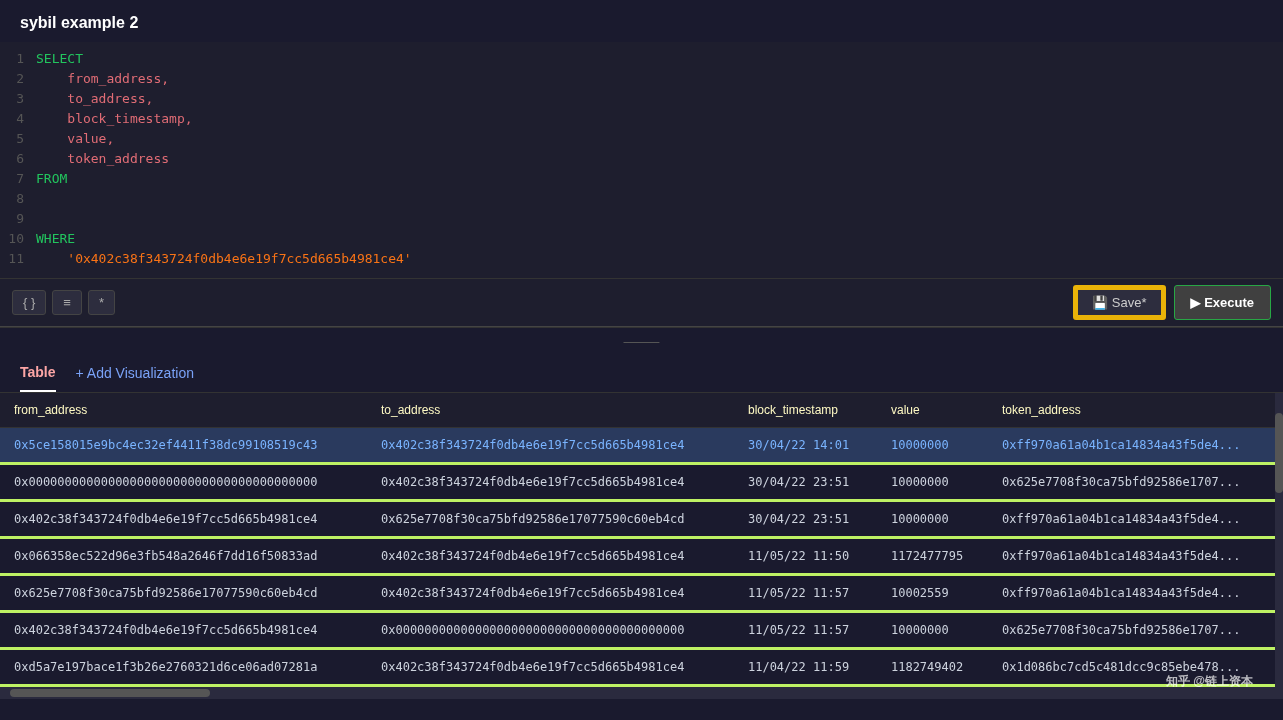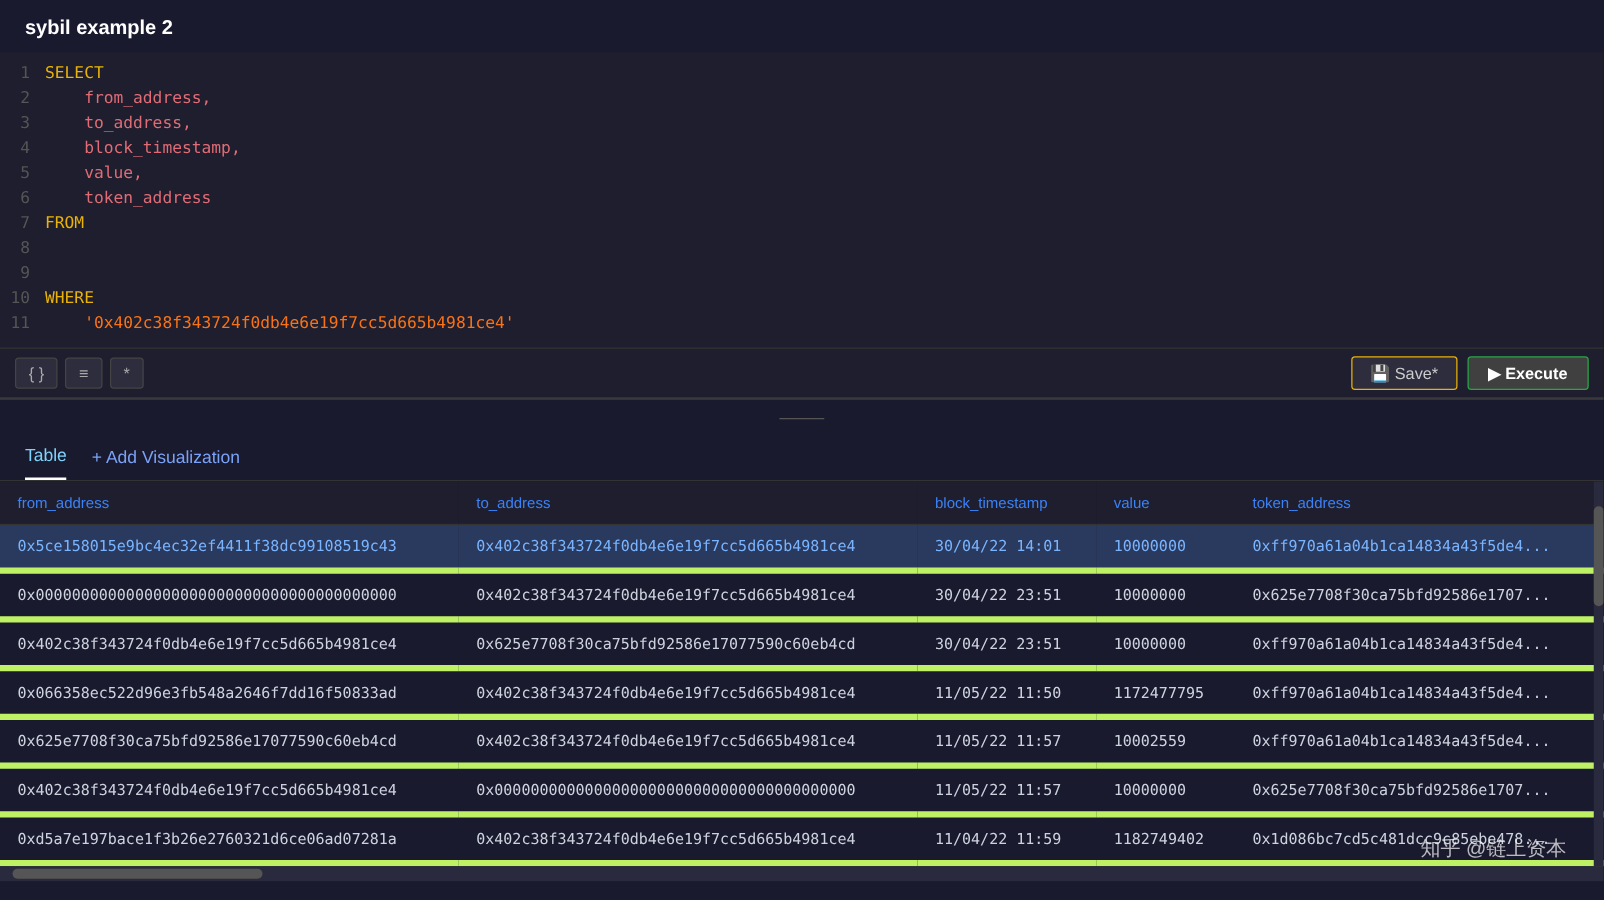--- a/index.html
+++ b/index.html
@@ -45,21 +45,21 @@
       padding-right: 12px;
       flex-shrink: 0;
       user-select: none;
     }
 
     .code-content {
       color: #abb2bf;
       white-space: pre;
     }
 
-    .kw { color: #eab308; }
+    .kw { color: #22c55e; }
     .str { color: #f97316; }
     .col { color: #e06c75; }
 
     .toolbar {
       display: flex;
       align-items: center;
       padding: 6px 12px;
       background: #1e1e2e;
       border-top: 1px solid #333;
       border-bottom: 1px solid #444;
@@ -77,21 +77,21 @@
     }
 
     .toolbar-right {
       margin-left: auto;
       display: flex;
       gap: 8px;
     }
 
     .save-btn {
       background: #2d2d3e;
-      border: 1px solid #eab308;
+      border: 5px solid #eab308;
       color: #ccc;
       padding: 5px 14px;
       cursor: pointer;
       border-radius: 3px;
       font-size: 13px;
     }
 
     .execute-btn {
       background: #404040;
       border: 1px solid #28a745;
@@ -126,22 +126,23 @@
     .tab {
       padding: 10px 0;
       cursor: pointer;
       color: #888;
       font-family: sans-serif;
       font-size: 14px;
       border-bottom: 2px solid transparent;
     }
 
     .tab.active {
-      color: #7dd3fc;
+      color: #fca5a5;
       border-bottom: 2px solid #fff;
+      font-weight: bold;
     }
 
     .add-viz {
       color: #7aa2f7;
       font-family: sans-serif;
       font-size: 14px;
       cursor: pointer;
     }
 
     .table-container {
@@ -150,31 +151,31 @@
     }
 
     table {
       width: 100%;
       border-collapse: collapse;
       font-size: 12px;
     }
 
     thead th {
       background: #1e1e2e;
-      color: #3b82f6;
+      color: #fef9c3;
       text-align: left;
       padding: 10px 14px;
       font-weight: normal;
       border-bottom: 1px solid #333;
       white-space: nowrap;
       font-family: sans-serif;
     }
 
     tbody tr {
-      border-bottom: 5px solid #bef264;
+      border-bottom: 3px solid #bef264;
     }
 
     tbody tr.highlighted {
       background: #2a2a45;
     }
 
     tbody tr.highlighted td {
       background: #2a3a5e;
     }
 
@@ -207,23 +208,23 @@
       border-radius: 4px;
       position: absolute;
       top: 20px;
     }
 
     .watermark {
       position: fixed;
       bottom: 30px;
       right: 30px;
       color: rgba(255,255,255,0.7);
-      font-size: 16px;
-      font-family: sans-serif;
-      font-weight: normal;
+      font-size: 12px;
+      font-family: sans-serif;
+      font-weight: bold;
       pointer-events: none;
       margin-top: 32px;
     }
 
     .bottom-scrollbar {
       height: 12px;
       background: #2a2a3e;
       display: flex;
       align-items: center;
     }

